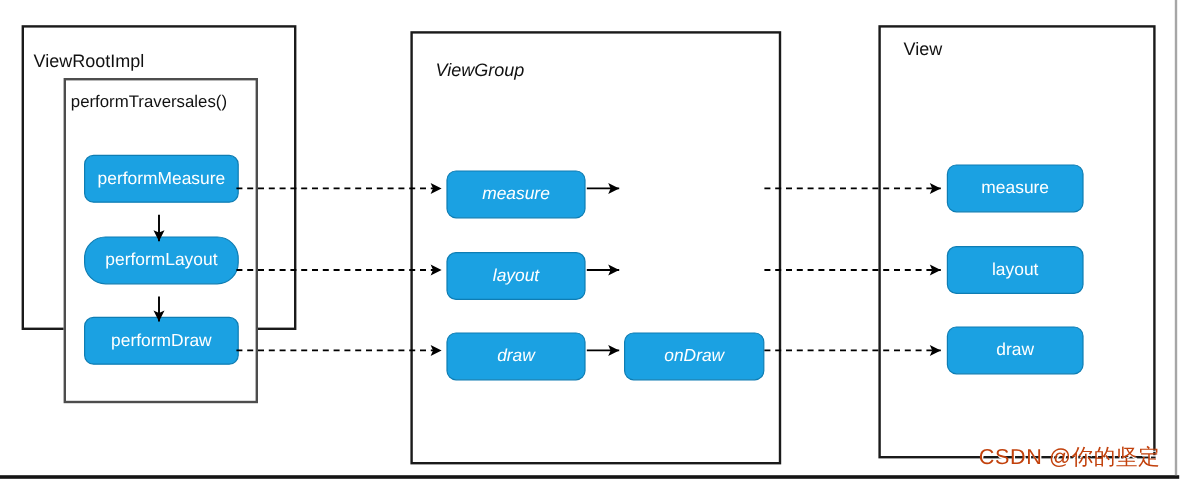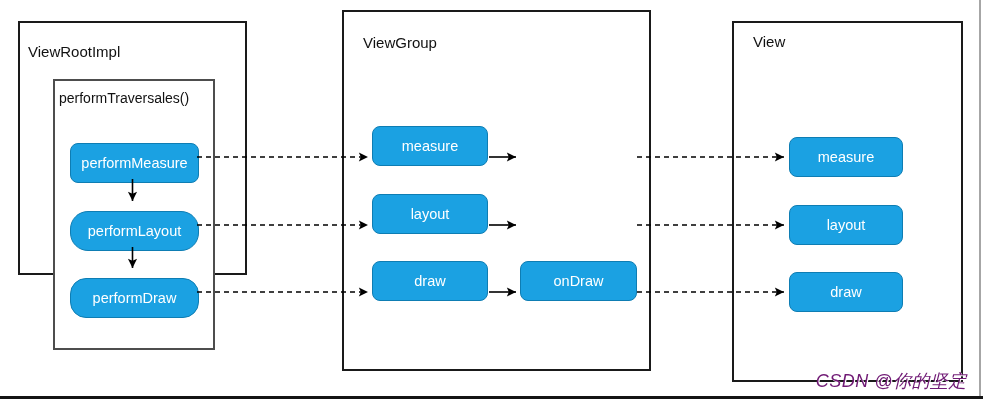--- a/index.html
+++ b/index.html
@@ -45,45 +45,44 @@
     border-radius: 8px;
     box-sizing: border-box;
     color: #ffffff;
     font-size: 14.5px;
     display: flex;
     align-items: center;
     justify-content: center;
     white-space: nowrap;
   }
   #panel-left  { left: 18px;  top: 21px; width: 229px; height: 254px; }
-  #panel-mid   { left: 342px; top: 10px; width: 309px; height: 361px; }
+  #panel-mid   { left: 342px; top: 26px; width: 309px; height: 361px; font-style: italic; }
   #panel-right { left: 732px; top: 21px; width: 231px; height: 361px; }
 
   #panel-left .panel-label  { left: 8px;  top: 20px; }
   #panel-mid .panel-label   { left: 19px; top: 22px; }
   #panel-right .panel-label { left: 19px; top: 10px; }
 
-  #inner-box { left: 33px; top: 56px; width: 162px; height: 271px; }
+  #inner-box { left: 33px; top: 42px; width: 162px; height: 271px; }
 
   .arrow-layer {
     position: absolute;
     left: 0; top: 0;
     width: 983px; height: 402px;
     pointer-events: none;
   }
   .watermark {
     position: absolute;
     top: 369px;
     right: 16px;
     font-size: 18px;
     letter-spacing: 0.5px;
-    color: #701a75;
+    color: #c2410c;
     text-shadow: 1px 1px 0 #ffffff;
     white-space: nowrap;
-    font-style: italic;
   }
   .bottom-rule {
     position: absolute;
     left: 0; top: 396px;
     width: 983px; height: 3px;
     background: #141414;
   }
   .right-edge {
     position: absolute;
     left: 979px; top: 0;
@@ -95,21 +94,21 @@
 <body>
 
 <div class="canvas">
 
   <div class="panel" id="panel-left">
     <div class="panel-label">ViewRootImpl</div>
     <div class="inner-box" id="inner-box">
       <div class="inner-label">performTraversales()</div>
       <div class="node" style="left:15px; top:62px; width:129px;">performMeasure</div>
       <div class="node" style="left:15px; top:130px; width:129px;border-radius:18px;">performLayout</div>
-      <div class="node" style="left:15px; top:197px; width:129px;border-radius:16px;">performDraw</div>
+      <div class="node" style="left:15px; top:197px; width:129px;">performDraw</div>
     </div>
   </div>
 
   <div class="panel" id="panel-mid">
     <div class="panel-label">ViewGroup</div>
     <div class="node" style="left:28px;  top:114px; width:116px;">measure</div>
     <div class="node" style="left:28px;  top:182px; width:116px;">layout</div>
     <div class="node" style="left:28px;  top:249px; width:116px;">draw</div>
     <div class="node" style="left:176px; top:249px; width:117px;">onDraw</div>
   </div>

